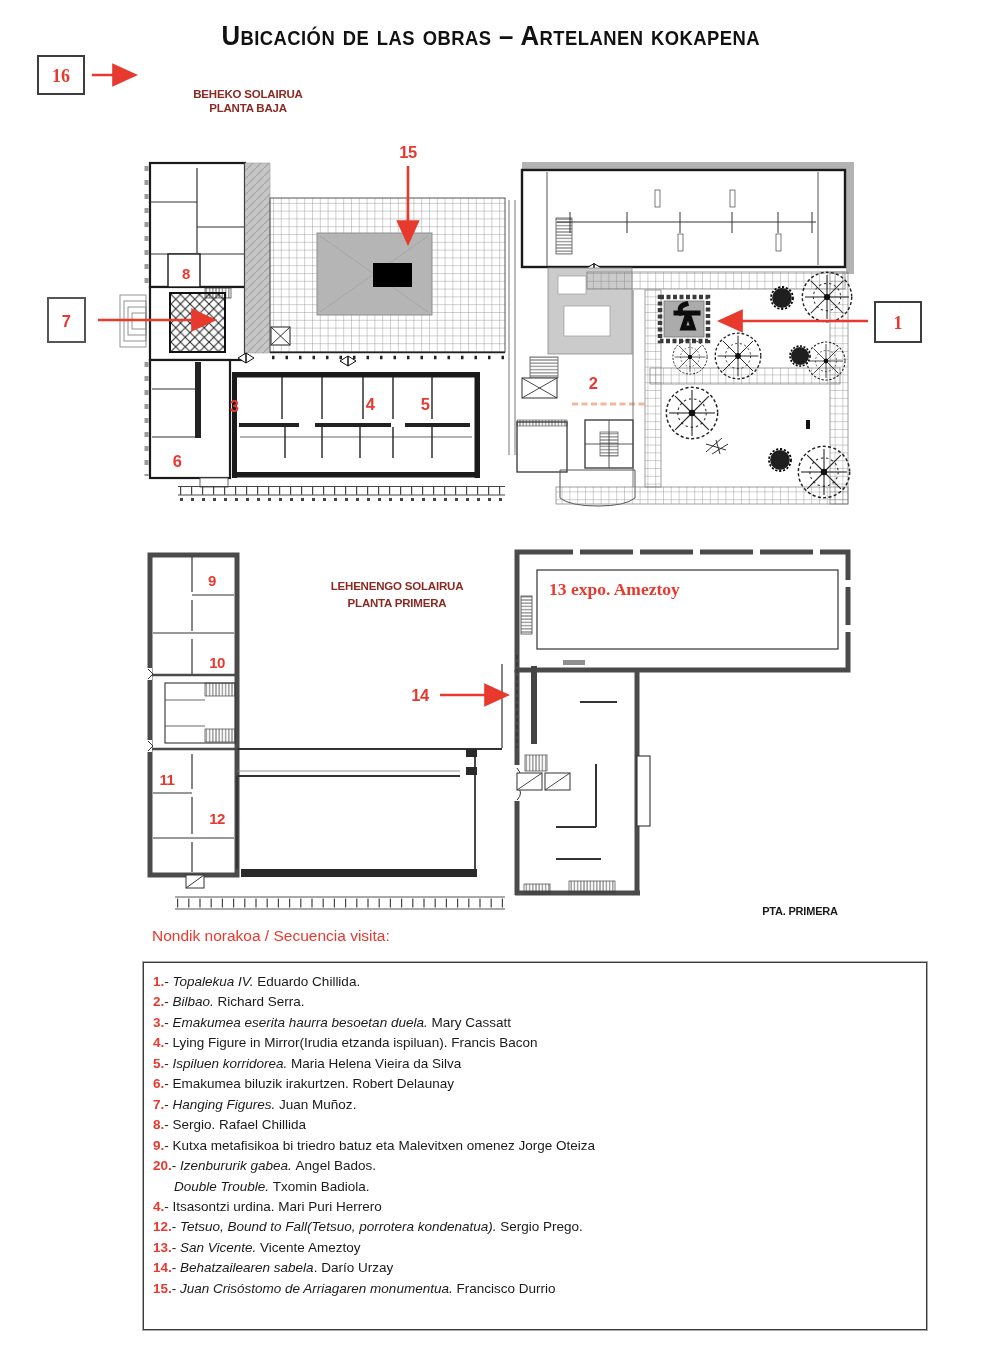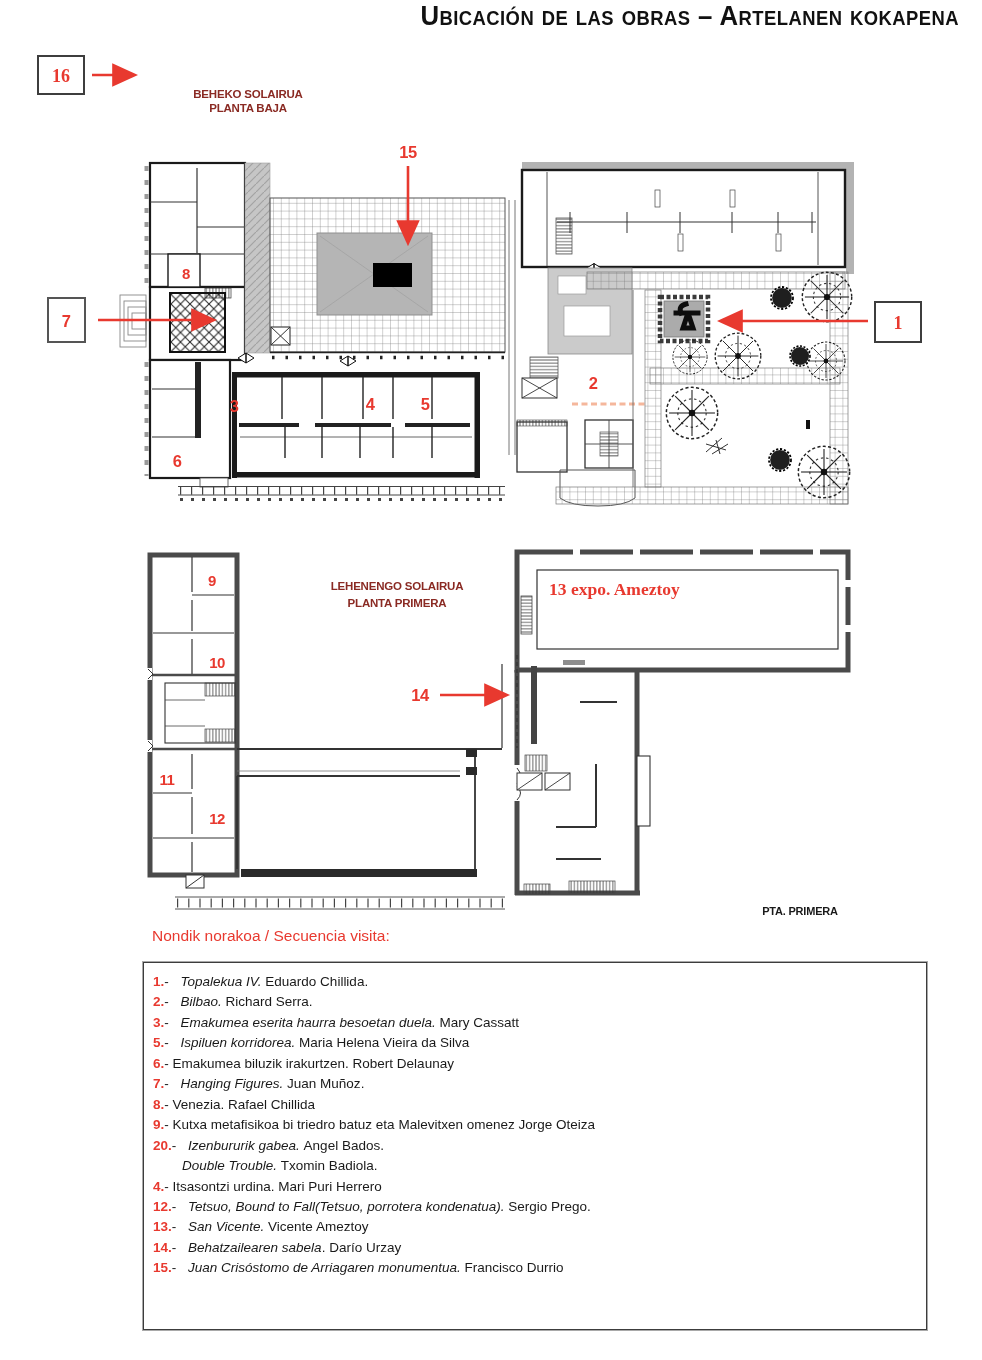--- a/index.html
+++ b/index.html
@@ -1,40 +1,40 @@
 <!DOCTYPE html>
 <html style="--red: #e8392f; --maroon: #8a2a23; --ink: #1a1a1a;"><head>
 <meta charset="utf-8">
 <style>
   :root { --red:#e8392f; --maroon:#8a2a23; --ink:#1a1a1a; }
   * { margin:0; padding:0; box-sizing:border-box; }
   body { width:982px; height:1360px; background:#fff; position:relative;
          font-family:"Liberation Sans", sans-serif; color:var(--ink); overflow:hidden; }
-  .page-title { position:absolute; top:0; left:0; width:982px; text-align:right; }
+  .page-title { position:absolute; top:20px; left:0; width:982px; text-align:center; }
   .page-title span { display:inline-block; font-variant:small-caps; font-weight:700;
          font-size:28px; letter-spacing:.5px; transform:scaleX(.92); color:#111; }
   svg { position:absolute; }
   svg text { font-family:"Liberation Sans", sans-serif; }
   .num   { fill:var(--red); font-weight:bold; font-size:15px; letter-spacing:-.5px; text-anchor:middle; }
   .num-lg{ font-size:16.5px; }
   .serifnum { font-family:"Liberation Serif", serif; font-weight:bold; font-size:18px;
               fill:var(--red); text-anchor:middle; }
   .maroon { fill:var(--maroon); font-weight:bold; font-size:11.5px; letter-spacing:-.2px; text-anchor:middle; }
   .expo  { font-family:"Liberation Serif", serif; font-weight:bold; font-size:17.5px; fill:var(--red); }
   .pta   { font-weight:bold; font-size:11px; fill:#1a1a1a; letter-spacing:-.2px; text-anchor:middle; }
   .redfill { fill:var(--red); }
   .legend-heading { position:absolute; left:152px; top:927px; color:var(--red);
                     font-weight:normal; font-size:15.5px; }
   .legend-box { position:absolute; left:143px; top:962px; width:784px; height:368px;
                 border:1.5px solid #3c3c3c; outline:1.5px solid #a9a9a9;
                 padding:9px 10px 0 9px; font-size:13.5px; line-height:20.45px; background:#fff; }
   .legend-row { white-space:nowrap; }
   .legend-row.indent { padding-left:21px; }
   .lnum { color:var(--red); font-weight:bold; }
-  .seg-i { font-style:italic;margin-left:8px; }
+  .seg-i { font-style:italic; }
   .seg-b { font-weight:normal; }
 </style>
 </head>
 <body>
 
 <div class="page-title">
   <span>Ubicación de las obras – Artelanen kokapena</span>
 </div>
 
 <svg style="left:30px; top:50px;" width="930" height="470" viewBox="30 50 930 470">
@@ -380,24 +380,25 @@
       <path d="M0,0 L10,4.5 L0,9 z" class="redfill"></path>
     </marker>
   </defs>
 </svg>
 
 <div class="legend-heading">Nondik norakoa / Secuencia visita:</div>
 <div class="legend-box" id="legend-box">
     <div class="legend-row"><span class="lnum">1.</span>- <span class="seg-i">Topalekua IV. </span><span class="seg-b">Eduardo Chillida.</span></div>
     <div class="legend-row"><span class="lnum">2.</span>- <span class="seg-i">Bilbao. </span><span class="seg-b">Richard Serra.</span></div>
     <div class="legend-row"><span class="lnum">3.</span>- <span class="seg-i">Emakumea eserita haurra besoetan duela. </span><span class="seg-b">Mary Cassatt</span></div>
+    <div class="legend-row"><span class="lnum">4.</span>- <span class="seg-r">Lying Figure in Mirror(Irudia etzanda ispiluan). </span><span class="seg-b">Francis Bacon</span></div>
     <div class="legend-row"><span class="lnum">5.</span>- <span class="seg-i">Ispiluen korridorea. </span><span class="seg-b">Maria Helena Vieira da Silva</span></div>
     <div class="legend-row"><span class="lnum">6.</span>- <span class="seg-r">Emakumea biluzik irakurtzen. </span><span class="seg-b">Robert Delaunay</span></div>
     <div class="legend-row"><span class="lnum">7.</span>- <span class="seg-i">Hanging Figures. </span><span class="seg-b">Juan Muñoz</span><span class="seg-r">.</span></div>
-    <div class="legend-row"><span class="lnum">8.</span>- <span class="seg-r">Venezia. </span><span class="seg-b">Rafael Chillida</span></div>
+    <div class="legend-row"><span class="lnum">8.</span>- <span class="seg-r">Sergio. </span><span class="seg-b">Rafael Chillida</span></div>
     <div class="legend-row"><span class="lnum">9.</span>- <span class="seg-r">Kutxa metafisikoa bi triedro batuz eta Malevitxen omenez </span><span class="seg-b">Jorge Oteiza</span></div>
     <div class="legend-row"><span class="lnum">20.</span>- <span class="seg-i">Izenbururik gabea. </span><span class="seg-b">Angel Bados</span><span class="seg-r">.</span></div>
     <div class="legend-row indent"><span class="seg-i">Double Trouble. </span><span class="seg-b">Txomin Badiola</span><span class="seg-r">.</span></div>
     <div class="legend-row"><span class="lnum">4.</span>- <span class="seg-r">Itsasontzi urdina. </span><span class="seg-b">Mari Puri Herrero</span></div>
     <div class="legend-row"><span class="lnum">12.</span>- <span class="seg-i">Tetsuo, Bound to Fall(Tetsuo, porrotera kondenatua). </span><span class="seg-r">Sergio Prego.</span></div>
     <div class="legend-row"><span class="lnum">13.</span>- <span class="seg-i">San Vicente. </span><span class="seg-b">Vicente Ameztoy</span></div>
     <div class="legend-row"><span class="lnum">14.</span>- <span class="seg-i">Behatzailearen sabela</span><span class="seg-b">. Darío Urzay</span></div>
     <div class="legend-row"><span class="lnum">15.</span>- <span class="seg-i">Juan Crisóstomo de Arriagaren monumentua. </span><span class="seg-r">Francisco Durrio</span></div>
   </div>
 

